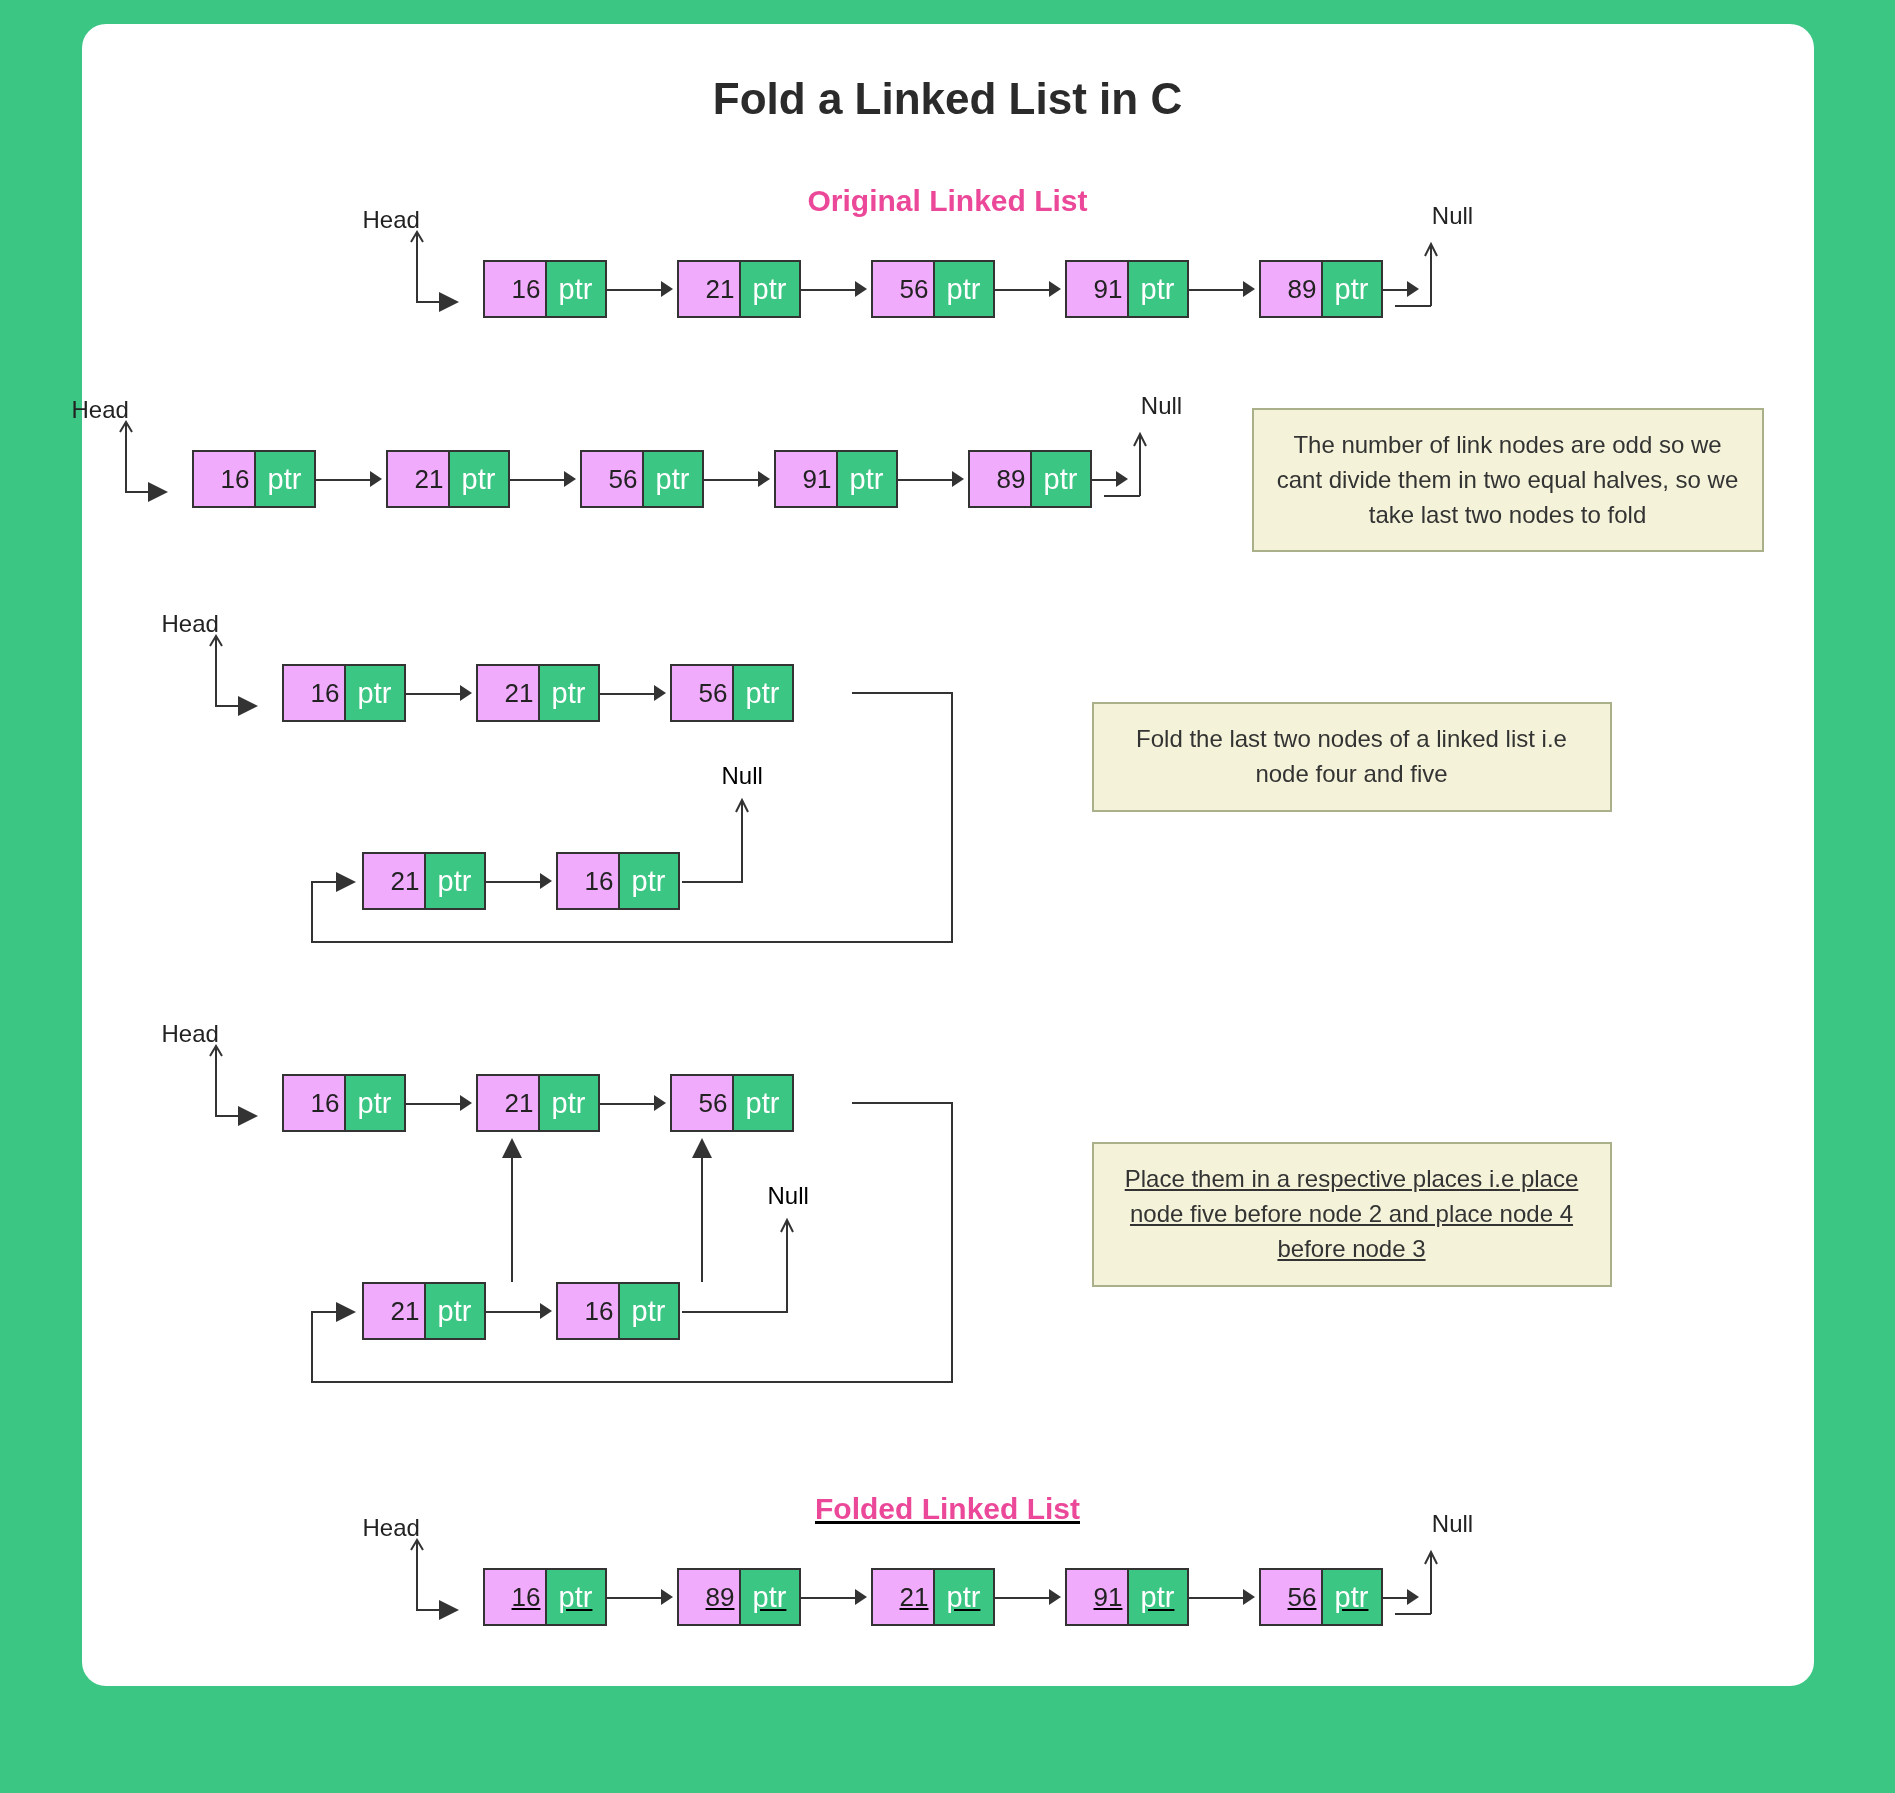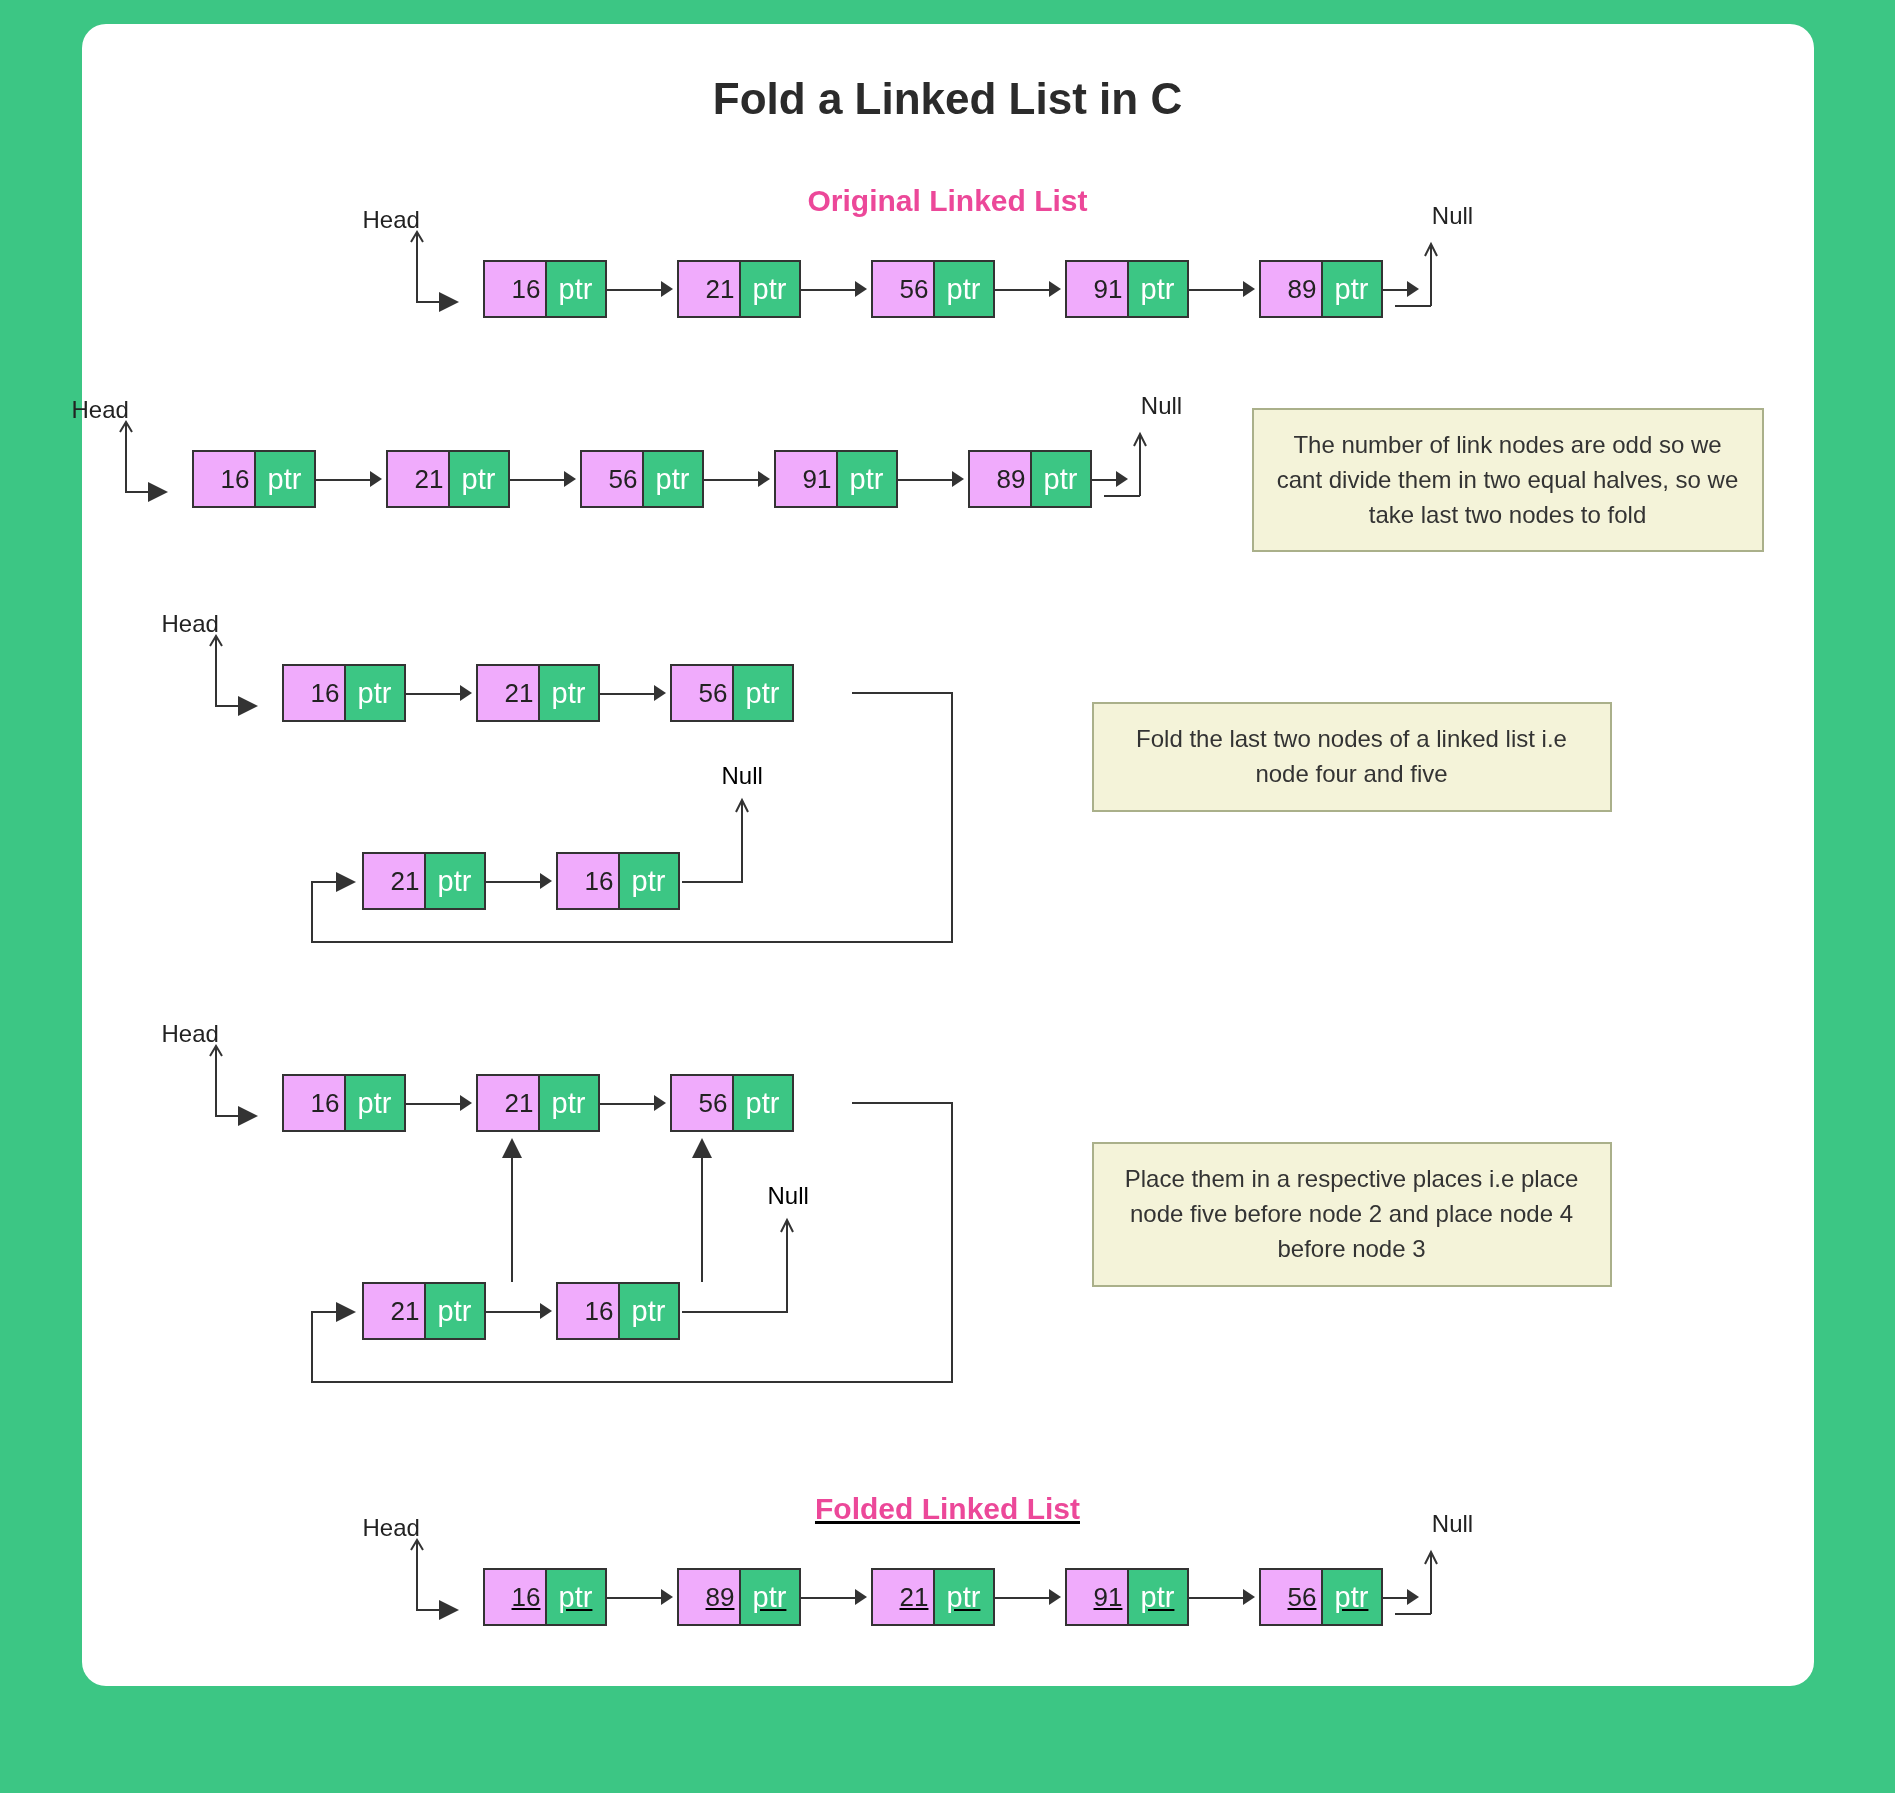--- a/index.html
+++ b/index.html
@@ -474,21 +474,21 @@
           <path d="M640,71 L740,71 L740,350 L100,350 L100,280 L140,280" stroke="#333" stroke-width="2" fill="none" marker-end="url(#ahS3b)"></path>
 
           <path d="M300,250 L300,110" stroke="#333" stroke-width="2" fill="none" marker-end="url(#ahS3b)"></path>
 
           <path d="M490,250 L490,110" stroke="#333" stroke-width="2" fill="none" marker-end="url(#ahS3b)"></path>
 
           <path d="M470,280 L575,280 L575,190" stroke="#333" stroke-width="2" fill="none"></path>
           <path d="M569,200 L575,188 L581,200" stroke="#333" stroke-width="2" fill="none"></path>
         </svg>
       </div>
-      <div class="caption-box" style="margin-top:110px;">Place them in a respective places i.e place node five before node 2 and place node 4 before node 3</div>
+      <div class="caption-box" style="margin-top:110px;text-decoration:underline;">Place them in a respective places i.e place node five before node 2 and place node 4 before node 3</div>
     </div>
 
     <div style="margin-top:90px;text-decoration:underline;">
       <div class="section-title">Folded Linked List</div>
       <div class="row" style="margin-top:-20px;">
         <div class="list-row">
           <div class="head-marker">
             <span class="label">Head</span>
             <svg width="70" height="90">
                 <defs>

